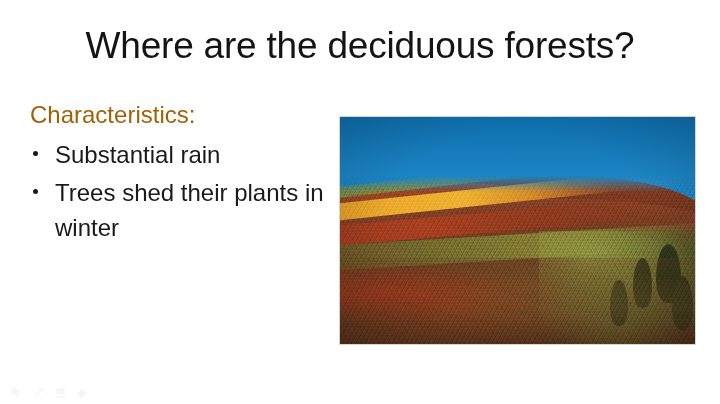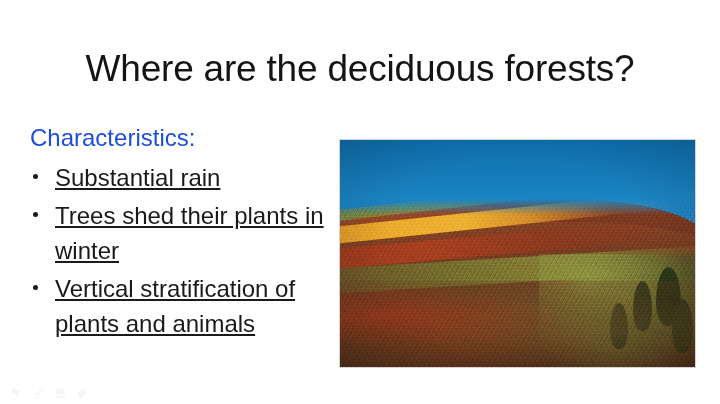--- a/index.html
+++ b/index.html
@@ -14,21 +14,20 @@
     overflow: hidden;
     position: relative;
     font-family: "Liberation Sans", sans-serif;
     color: #1a1a1a;
   }
 
   #slide {
     position: absolute;
     inset: 0;
     background: #ffffff;
-    margin-top: 23px;
   }
 
   
   #slide-title {
     position: absolute;
     left: 40px;
     top: 24px;
     width: 640px;
     text-align: center;
     font-size: 37px;
@@ -43,39 +42,38 @@
   #body-block {
     position: absolute;
     left: 30px;
     top: 100px;
     width: 300px;
   }
 
   #char-heading {
     font-size: 24px;
     line-height: 30px;
-    color: #1d4ed8;
+    color: #a16207;
     margin: 0 0 7px 0;
     font-weight: 400;
   }
 
   #bullet-list {
     list-style: none;
     margin: 0;
     padding: 0;
   }
 
   #bullet-list li {
     position: relative;
     padding-left: 25px;
     font-size: 24px;
     line-height: 35px;
     color: #1a1a1a;
     margin-bottom: 3px;
-    text-decoration: underline;
   }
 
   #bullet-list li .bullet-dot {
     position: absolute;
     left: 3px;
     top: 14px;
     width: 5px;
     height: 5px;
     border-radius: 50%;
     background: #1a1a1a;
@@ -314,24 +312,20 @@
     <div id="char-heading">Characteristics:</div>
 
     <ul id="bullet-list">
       <li>
         <span class="bullet-dot"></span>
         <span>Substantial rain</span>
       </li>
       <li>
         <span class="bullet-dot"></span>
         <span>Trees shed their plants in winter</span>
-      </li>
-      <li>
-        <span class="bullet-dot"></span>
-        <span>Vertical stratification of plants and animals</span>
       </li>
     </ul>
   </div>
 
   <div id="photo-frame" title="Autumn deciduous forest hillside with bands of red, orange, gold and green foliage under a deep blue sky">
 
     <div id="photo-sky"></div>
     <div id="sky-haze"></div>
     <div id="sky-speck"></div>
 

